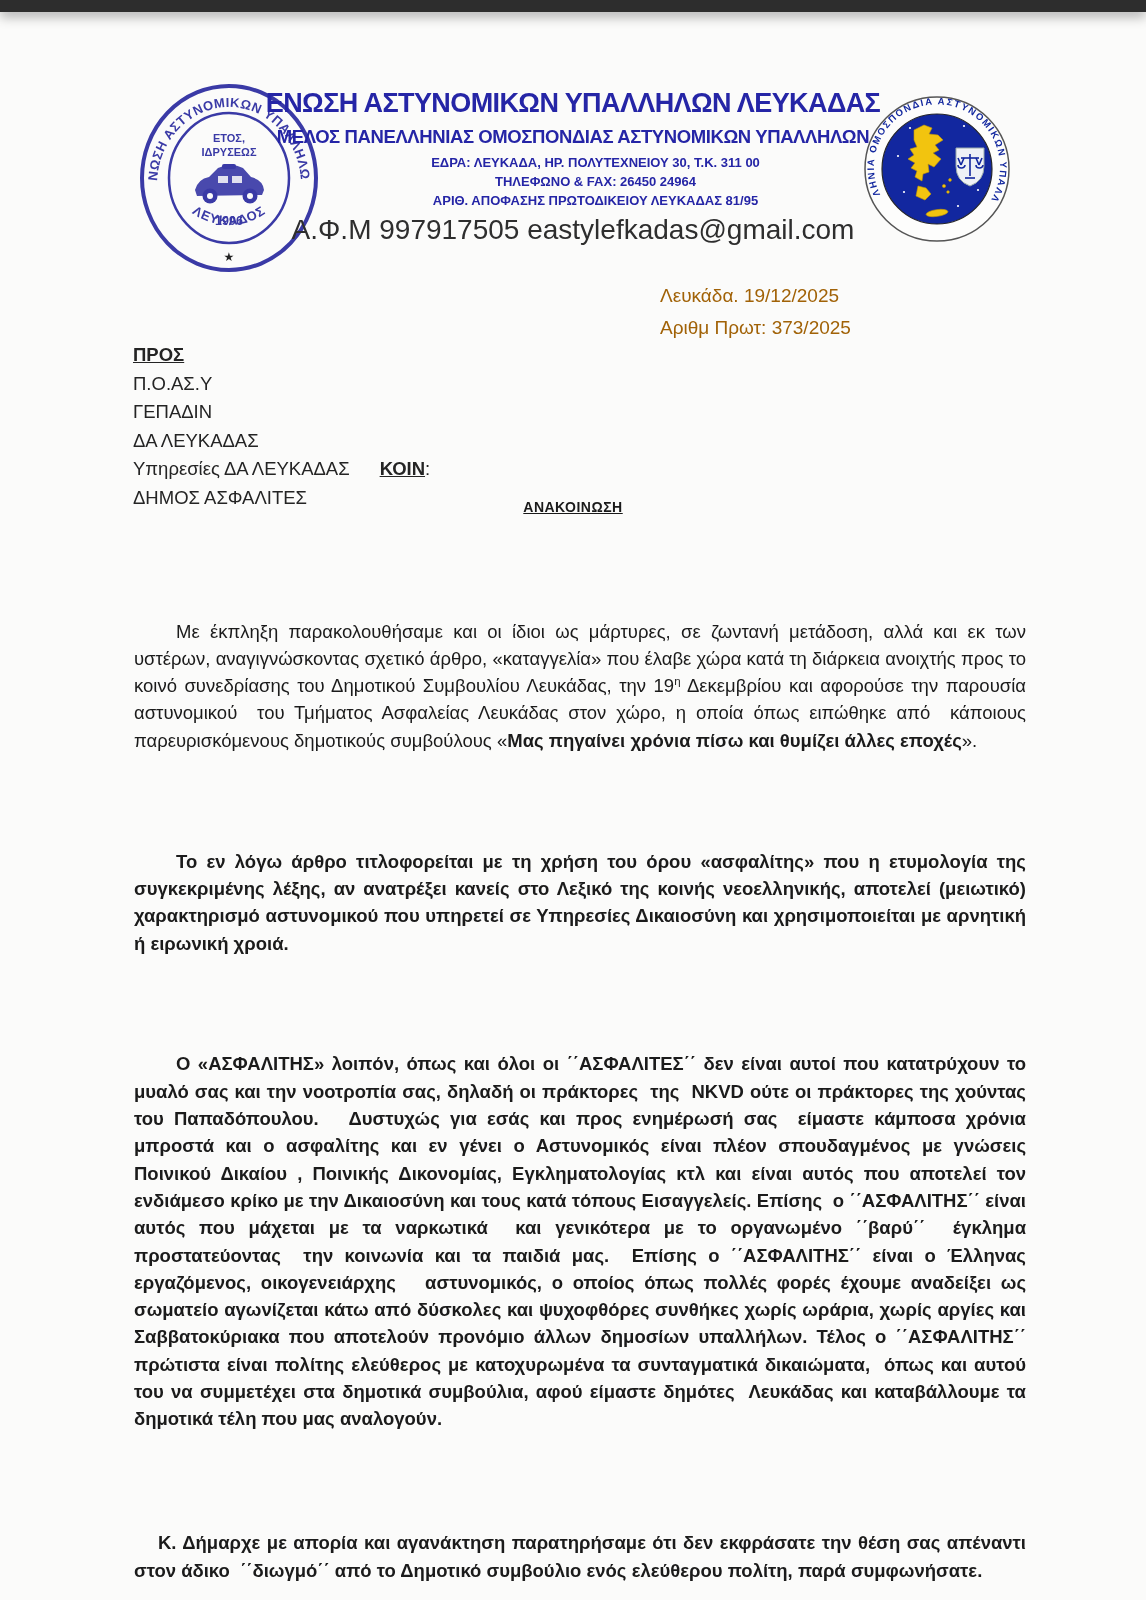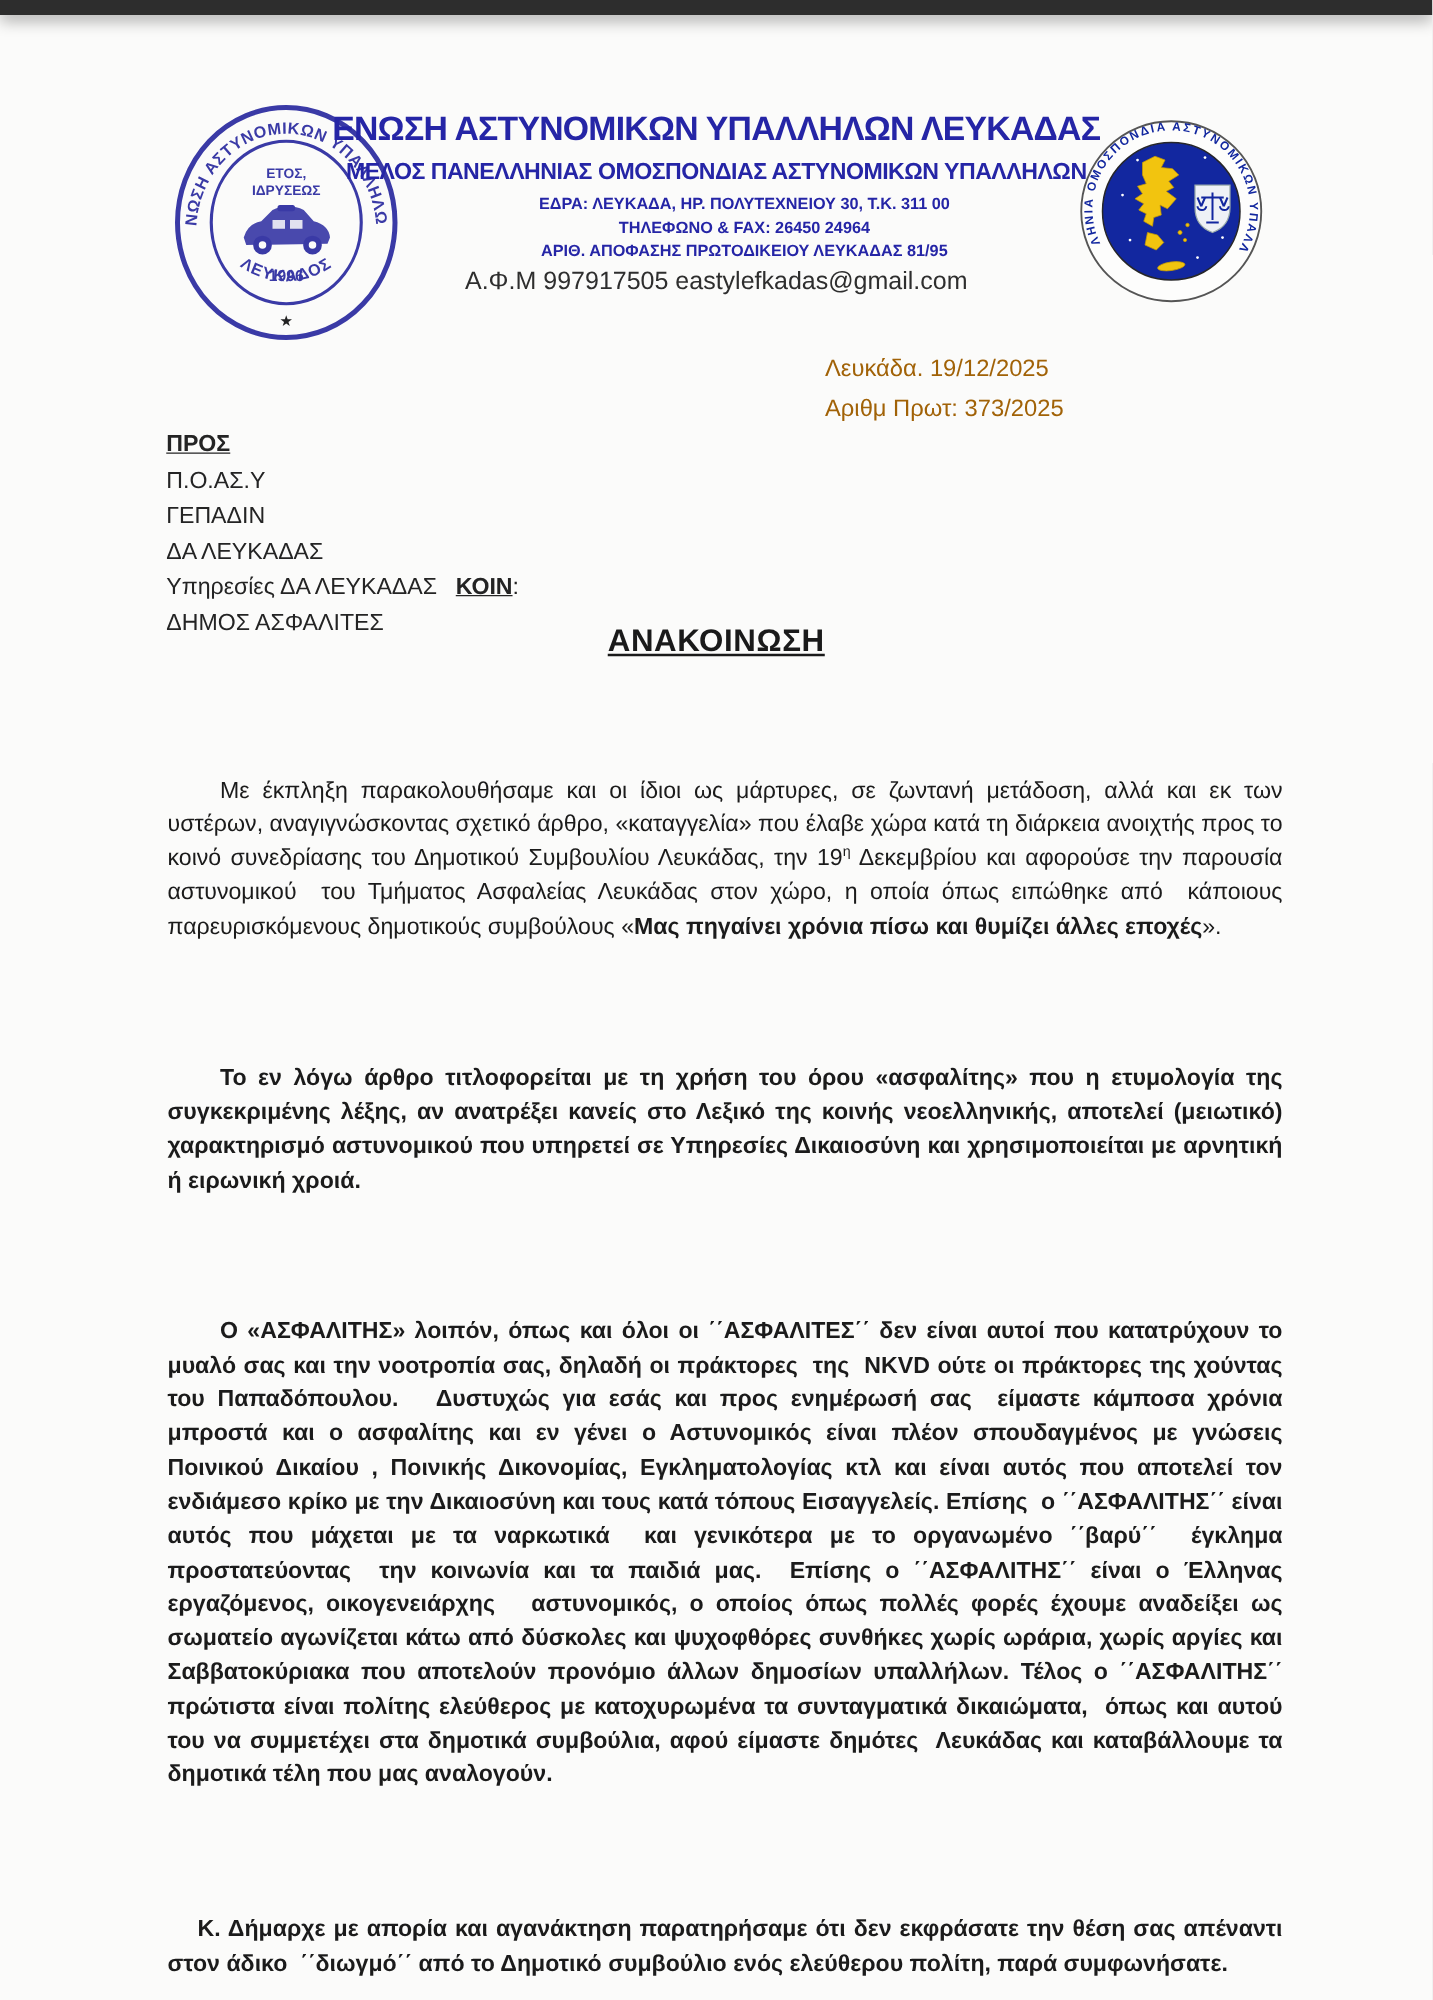--- a/index.html
+++ b/index.html
@@ -16,31 +16,31 @@
   }
   
   .letterhead { position:absolute; top:84px; left:0; right:0; height:190px; }
   .seal-left  { position:absolute; left:138px; top:0; }
   .emblem-right { position:absolute; left:860px; top:10px; }
   .head-center { position:absolute; left:160px; right:160px; top:4px; text-align:center; color:#2525a6; }
   .org-name   { font-size:27px; font-weight:bold; letter-spacing:-0.6px; white-space:nowrap; }
   .member-line{ font-size:18.5px; font-weight:bold; letter-spacing:-0.4px; margin-top:7px; white-space:nowrap; }
   .head-small { font-size:13px; font-weight:bold; margin-top:7px; white-space:nowrap;padding-left:45px; }
   .head-small + .head-small { margin-top:4px; }
-  .afm-line   { font-size:20px; color:#2e2e2e; margin-top:6px; white-space:nowrap; }
+  .afm-line   { font-size:28px; color:#2e2e2e; margin-top:6px; white-space:nowrap; }
   
   .meta { position:absolute; top:280px; left:660px; font-size:19px; line-height:32px; color:#a16207; }
   
   .recipients { position:absolute; top:341px; left:133px; font-size:18.5px; line-height:28.5px; color:#242424; }
   .to-label { font-weight:bold; text-decoration:underline; }
-  .koin-wrap { margin-left:15px; }
+  .koin-wrap { margin-left:30px; }
   .koin-wrap strong { text-decoration:underline; }
   
   .doc-title { position:absolute; top:499px; left:0; width:100%; text-align:center;
-               font-size:25px; font-weight:bold; margin:0; color:#1a1a1a; }
+               font-size:14px; font-weight:bold; margin:0; color:#1a1a1a; }
   .doc-title span { text-decoration:underline; letter-spacing:.5px; }
   
   .body-text { position:absolute; top:551px; left:122px; width:916px;
                font-size:18.5px; line-height:27.3px; text-align:justify;
                white-space:pre-wrap; color:#1b1b1b; }
   .body-text p { margin:12px; text-indent:42px; }
   .gap    { margin-top:27px !important; }
   .gap-lg { margin-top:30px !important; }
   .b { font-weight:bold; }
   .u { text-decoration:underline; }

